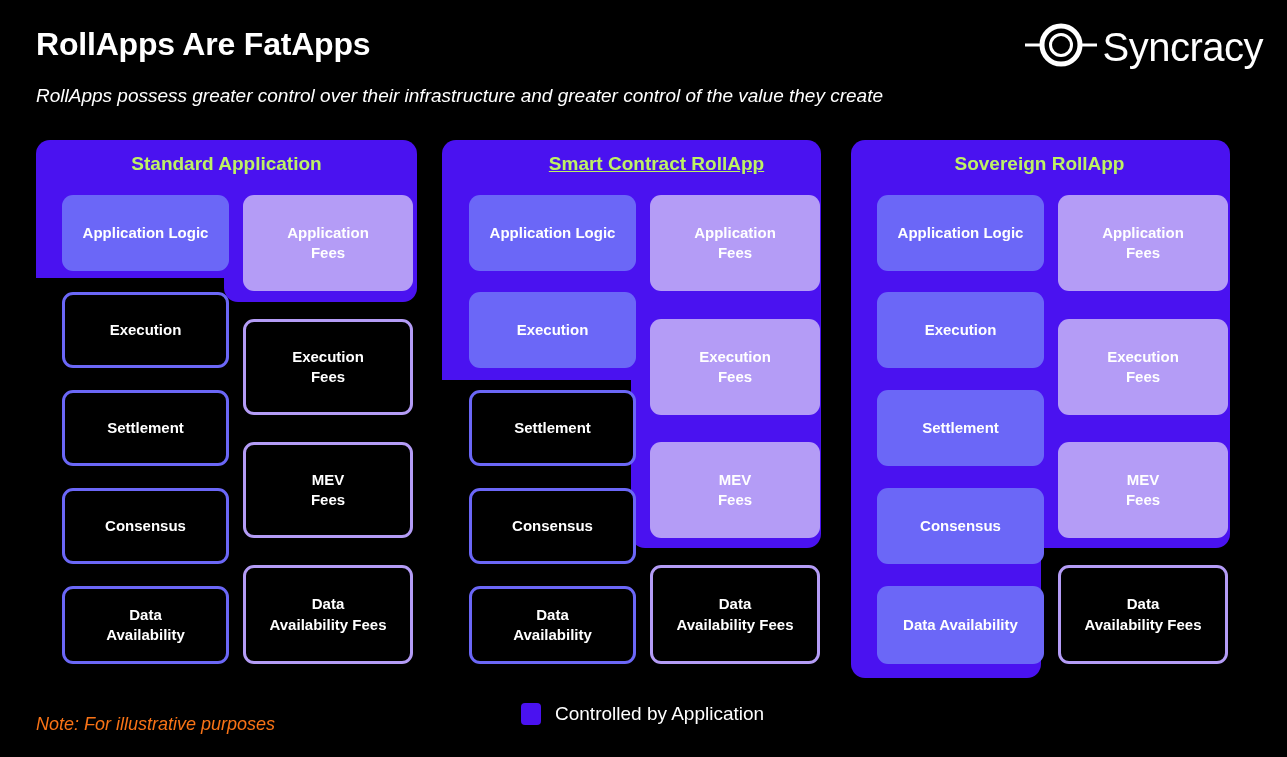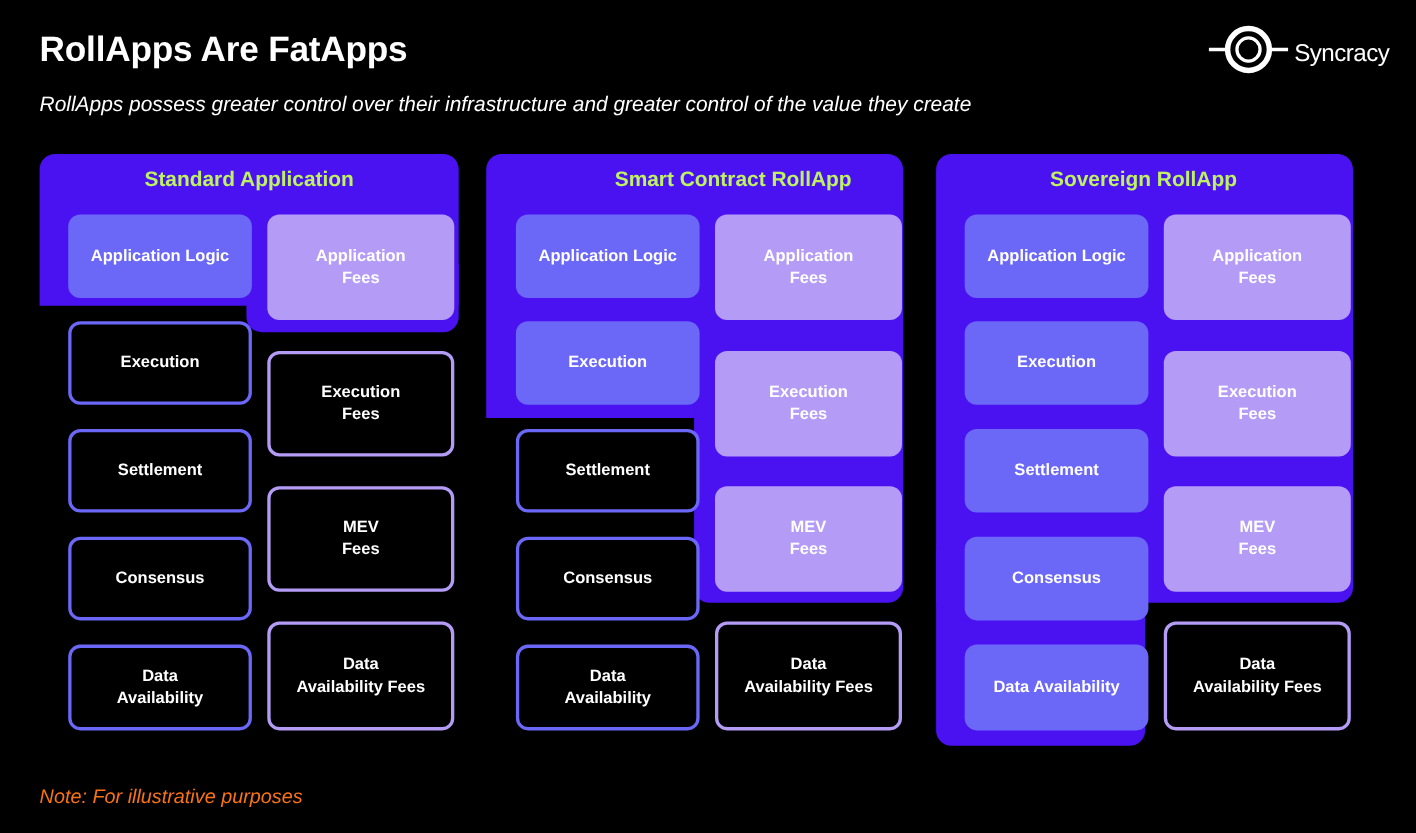--- a/index.html
+++ b/index.html
@@ -19,21 +19,21 @@
   }
   #page-subtitle {
     position: absolute; left: 36px; top: 85px;
     font-size: 19px; font-style: italic; color: #ffffff;
   }
   #brand-logo {
     position: absolute; right: 24px; top: 22px;
     display: flex; align-items: center; gap: 4px;
   }
   #brand-logo .brand-text {
-    font-size: 22px; color: #ffffff; letter-spacing: -0.5px;
+    font-size: 40px; color: #ffffff; letter-spacing: -0.5px;
   }
 
   
   .container-shape { position: absolute; }
   .container-shape .seg {
     position: absolute; background: #4a12f0;
   }
 
   
   .box {
@@ -120,21 +120,21 @@
 Fees</span>
       </div>
       <div class="box out-fees" style="left: 231px; top: 565px; width: 170px; height: 99px;">
         <span style="white-space: pre-line;">Data
 Availability Fees</span>
       </div>
       <div class="container-shape">
         <div class="seg" style="left: 442px; top: 140px; width: 379px; height: 240px; border-radius: 14px 14px 0px 0px; background: rgb(74, 18, 240);"></div>
         <div class="seg" style="left: 631px; top: 340px; width: 190px; height: 208px; border-radius: 0px 0px 14px 14px; background: rgb(74, 18, 240);"></div>
       </div>
-      <div class="col-title" style="left: 442px; top: 153px; width: 449px;">Smart Contract RollApp</div>
+      <div class="col-title" style="left: 432px; top: 153px; width: 449px; text-decoration: underline;">Smart Contract RollApp</div>
       <div class="box fill-logic" style="left: 457px; top: 195px; width: 167px; height: 76px;">
         <span style="white-space: pre-line;">Application Logic</span>
       </div>
       <div class="box fill-logic" style="left: 457px; top: 292px; width: 167px; height: 76px;">
         <span style="white-space: pre-line;">Execution</span>
       </div>
       <div class="box out-logic" style="left: 457px; top: 390px; width: 167px; height: 76px;">
         <span style="white-space: pre-line;">Settlement</span>
       </div>
       <div class="box out-logic" style="left: 457px; top: 488px; width: 167px; height: 76px;">
@@ -192,14 +192,18 @@
         <span style="white-space: pre-line;">MEV
 Fees</span>
       </div>
       <div class="box out-fees" style="left: 1046px; top: 565px; width: 170px; height: 99px;">
         <span style="white-space: pre-line;">Data
 Availability Fees</span>
       </div>
     </div>
 
   <div id="footer-note">Note: For illustrative purposes</div>
+  <div id="legend">
+    <span class="swatch"></span>
+    <span class="legend-label">Controlled by Application</span>
+  </div>
 
 </div>
 
 </body></html>

